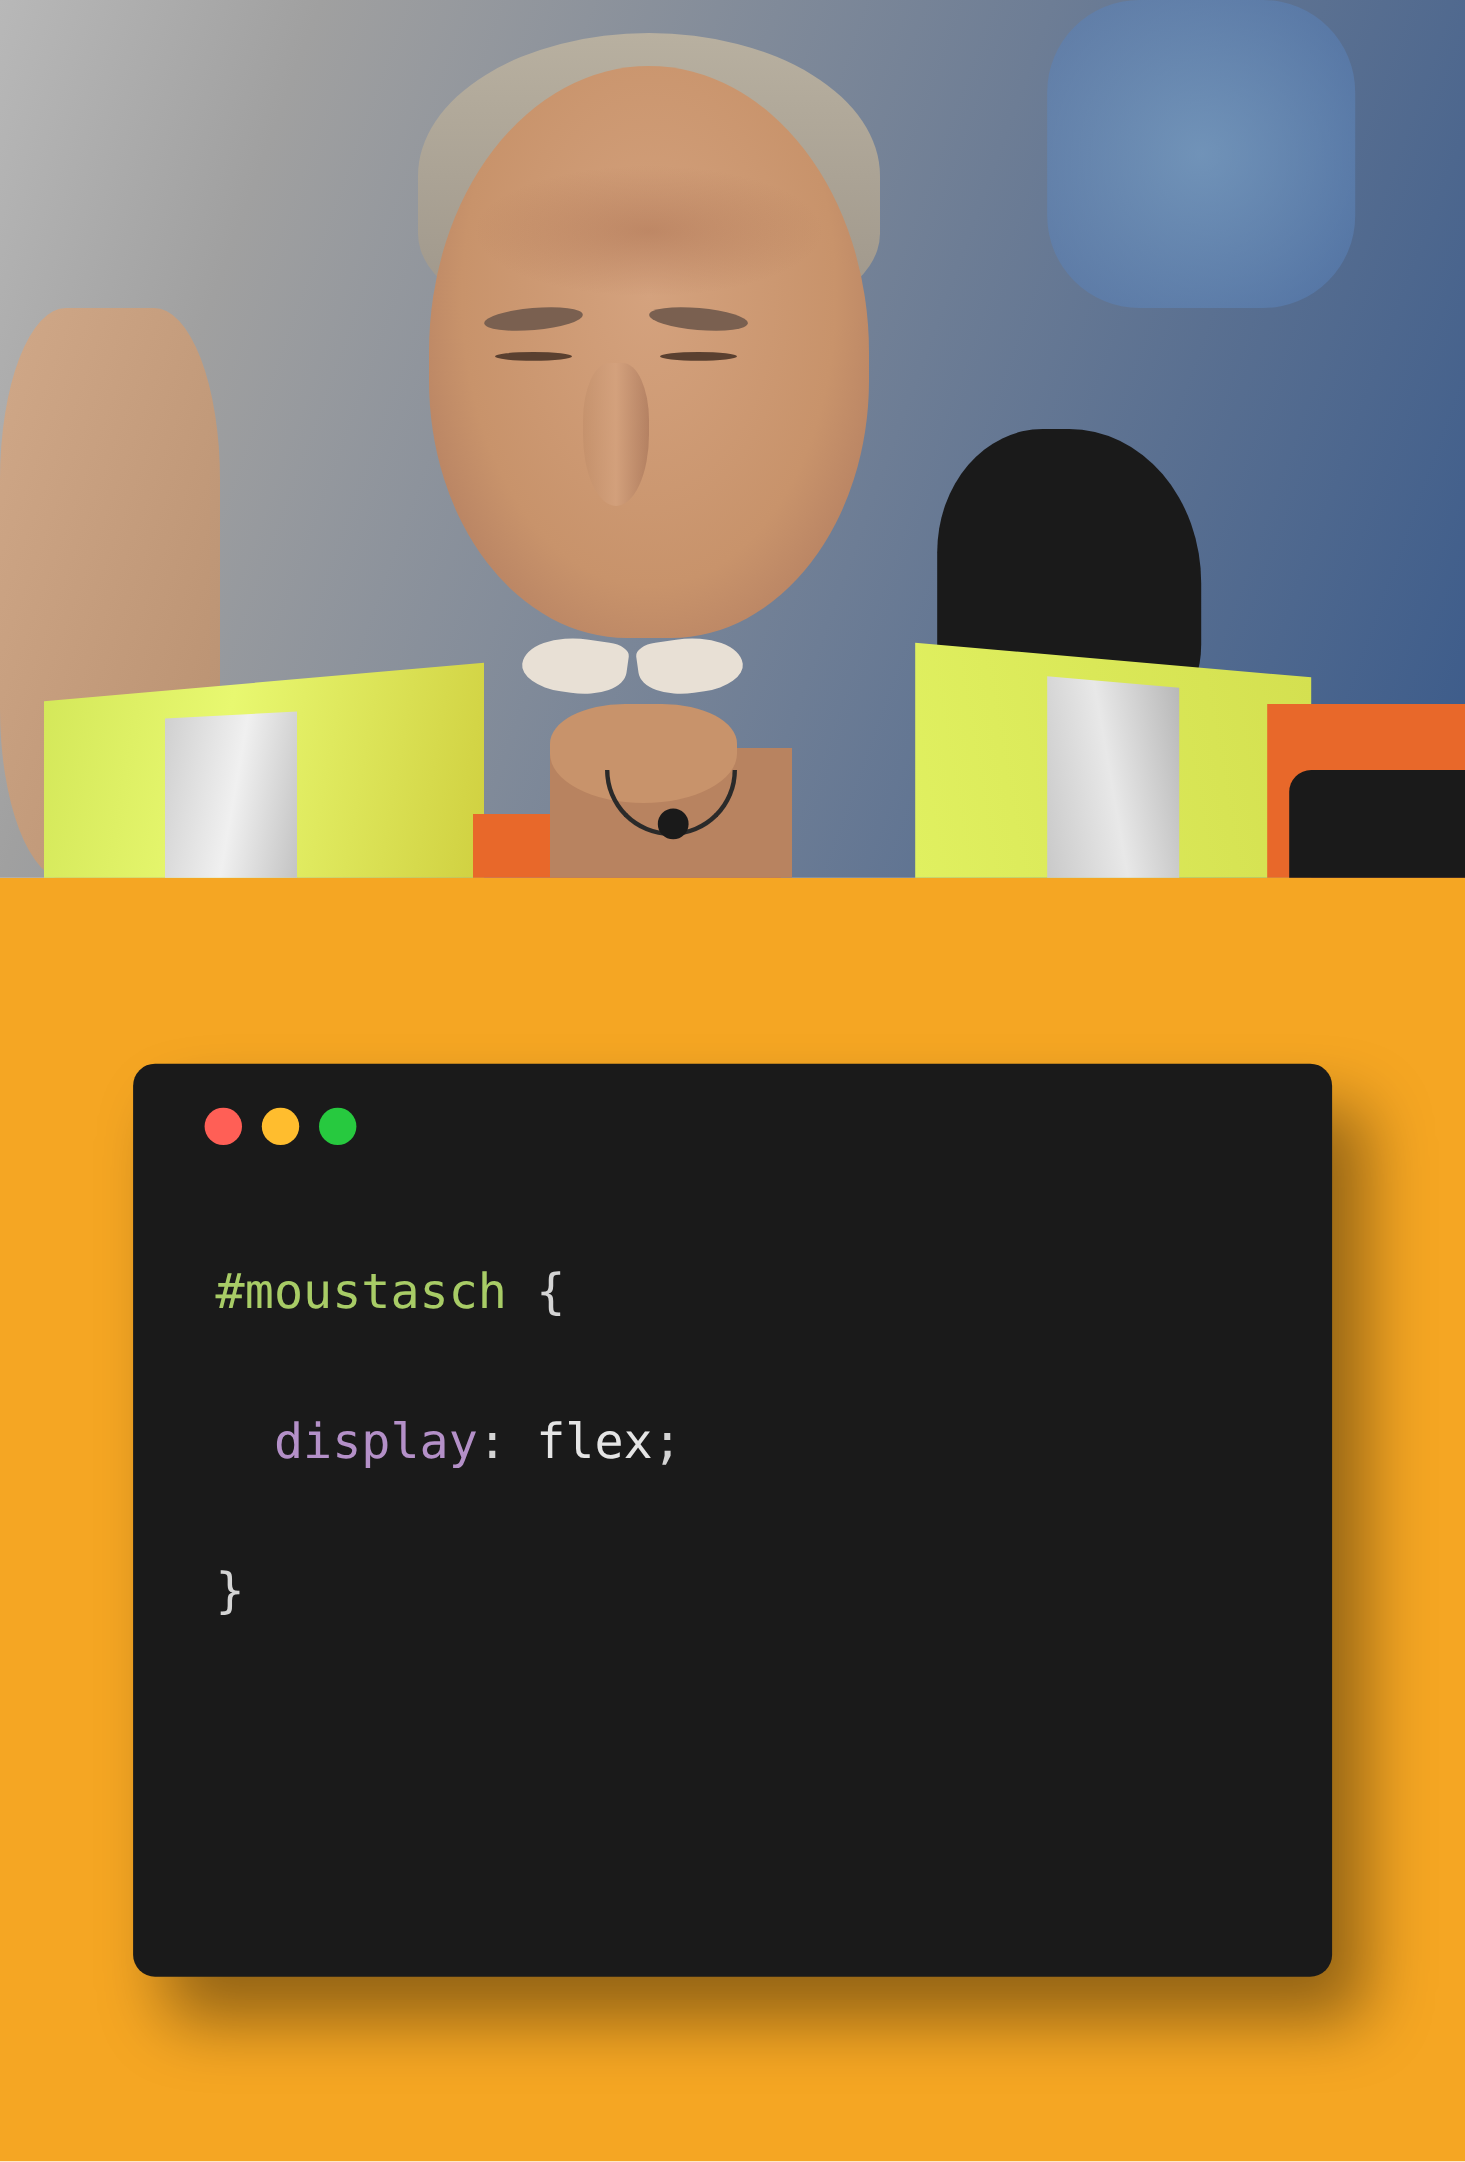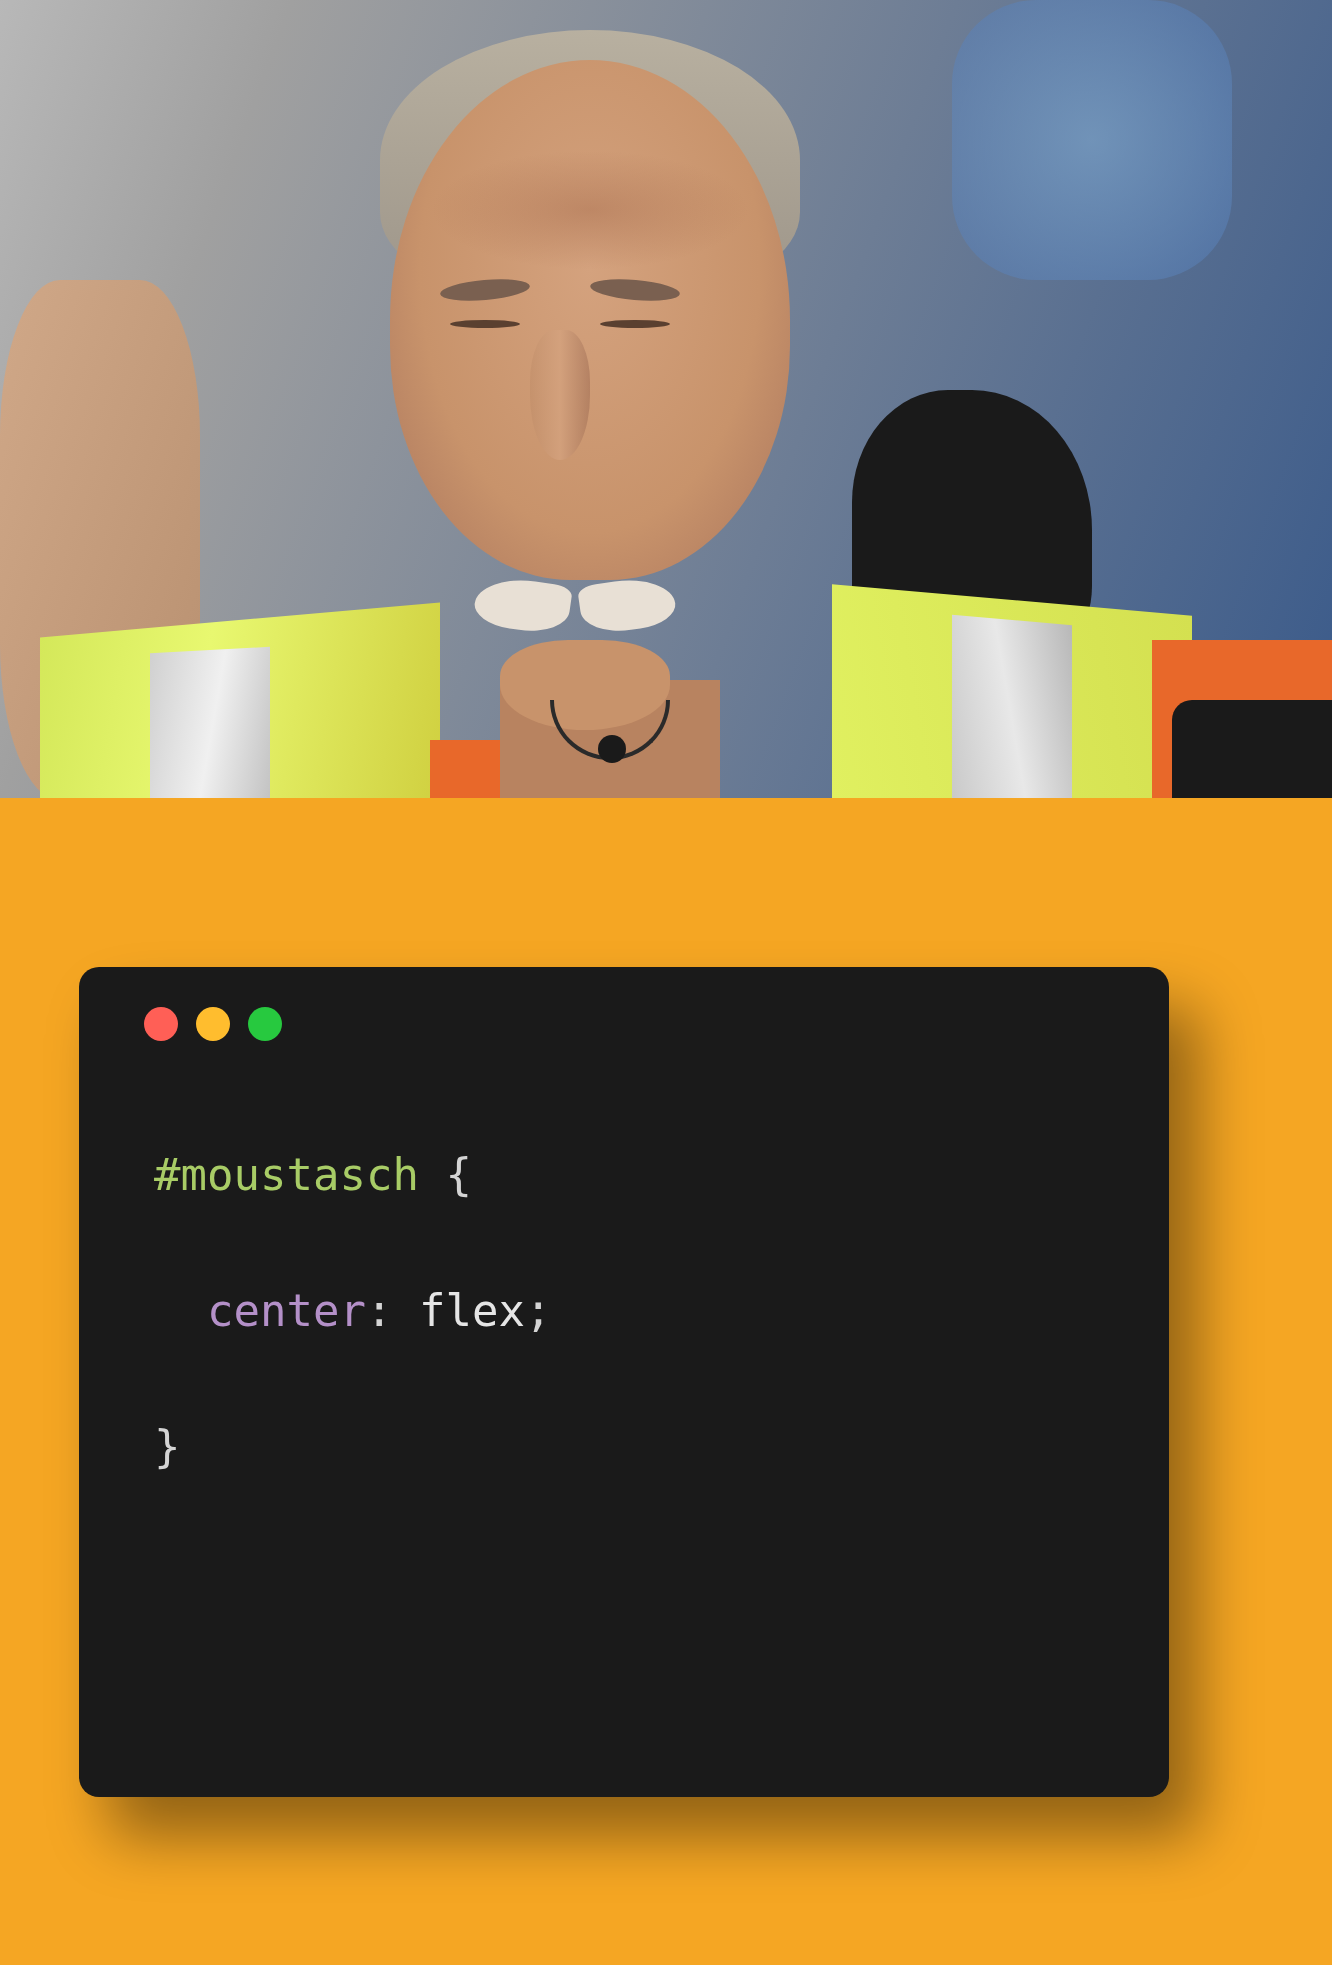--- a/index.html
+++ b/index.html
@@ -252,21 +252,22 @@
       border-radius: 30%;
     }
     
     
     .bottom-panel {
       width: 100%;
       flex: 1;
       background: #f5a623;
       display: flex;
       align-items: center;
-      padding: 79px;
+      justify-content: center;
+      padding: 100px;
     }
     .code-window {
       width: 1090px;
       height: 830px;
       background: #1a1a1a;
       border-radius: 20px;
       box-shadow: 30px 40px 60px rgba(0,0,0,0.4);
       padding: 40px 50px;
     }
     .window-dots {
@@ -338,18 +339,18 @@
 <div class="bottom-panel">
   <div class="code-window">
     <div class="window-dots">
       <div class="dot dot-red"></div>
       <div class="dot dot-yellow"></div>
       <div class="dot dot-green"></div>
     </div>
     <div class="code-content">
       <div class="code-line"><span class="selector">#moustasch</span><span class="sp"> </span><span class="brace">{</span></div>
       <div class="spacer-line"></div>
-      <div class="code-line"><span class="sp">  </span><span class="property">center</span><span class="colon">:</span><span class="sp"> </span><span class="value">flex</span><span class="semi">;</span></div>
+      <div class="code-line"><span class="sp">  </span><span class="property">display</span><span class="colon">:</span><span class="sp"> </span><span class="value">flex</span><span class="semi">;</span></div>
       <div class="spacer-line"></div>
       <div class="code-line"><span class="brace">}</span></div>
     </div>
   </div>
 </div>
 
 </body></html>

